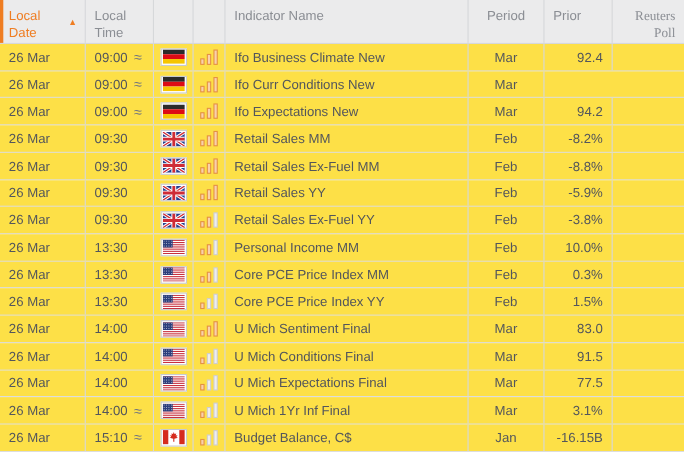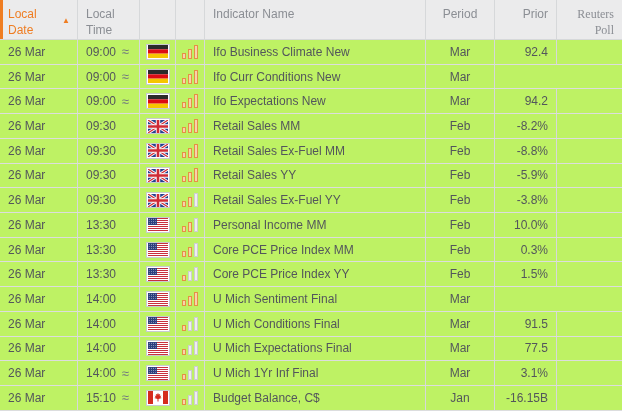--- a/index.html
+++ b/index.html
@@ -44,27 +44,27 @@
     font-size:8px;color:var(--accent);line-height:1;
   }
   .h-label{display:inline-block;max-width:52px;}
   .hcell.c-ind .h-label,.hcell.c-period .h-label,.hcell.c-prior .h-label,.hcell.c-poll .h-label{max-width:none;}
   .c-date{width:78px;flex:0 0 78px;}
   .c-time{width:62px;flex:0 0 62px;}
   .c-flag{width:36px;flex:0 0 36px;}
   .c-imp{width:29px;flex:0 0 29px;}
   .c-ind{width:221px;flex:0 0 221px;}
   .c-period{width:69px;flex:0 0 69px;text-align:center;}
-  .c-prior{width:62px;flex:0 0 62px;text-align:right;}
+  .c-prior{width:62px;flex:0 0 62px;}
   .c-poll{width:65px;flex:0 0 65px;text-align:right;font-family:Liberation Serif, serif;}
   .body{flex:1 1 auto;display:flex;flex-direction:column;}
   .row{
     display:flex;height:24.73px;flex:0 0 24.73px;
     border-bottom:1px solid var(--rowline);
-    background:#bef264;
+    background:#fde047;
   }
   .cell{
     border-right:1px solid var(--grid);
     display:flex;align-items:center;
     padding:0 8px;
     white-space:nowrap;overflow:hidden;
   }
   .cell:last-child{border-right:none;}
   .cell.c-time{justify-content:space-between;padding-right:10px;}
   .cell.c-period{justify-content:center;}
@@ -594,20 +594,23 @@
             <span class="bar b2 on"></span>
             <span class="bar b3 on"></span>
           </span>
     </div>
     <div class="cell c-ind">
           <span>U Mich Sentiment Final</span>
         </div>
     <div class="cell c-period">
           <span>Mar</span>
         </div>
+    <div class="cell c-prior">
+          <span>83.0</span>
+        </div>
     <div class="cell c-poll">
           <span></span>
         </div>
   </div>
 
   <div class="row">
     <div class="cell c-date">
           <span>26 Mar</span>
         </div>
     <div class="cell c-time">

